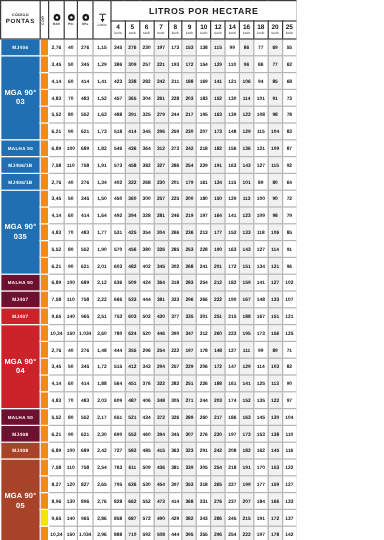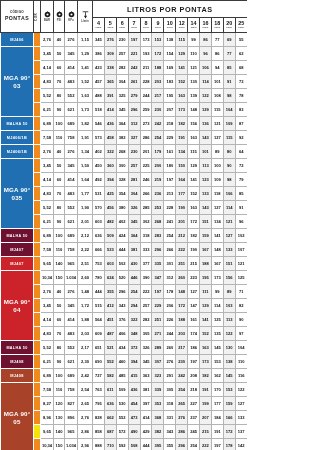--- a/index.html
+++ b/index.html
@@ -123,21 +123,21 @@
       <td class="hdr-unit" rowspan="2">
         <div class="unit-wrap">
           <svg width="7" height="8" viewBox="0 0 16 20">
             <rect x="1" y="1" width="14" height="2" fill="#1a1a1a"></rect>
             <rect x="7" y="3" width="2" height="9" fill="#1a1a1a"></rect>
             <path d="M4 12 L12 12 L8 19 Z" fill="#1a1a1a"></path>
           </svg>
           <span class="unit-lbl">L/min</span>
         </div>
       </td>
-      <td class="hdr-lph" colspan="13">LITROS POR PONTAS</td>
+      <td class="hdr-lph" colspan="13">LITROS POR HECTARE</td>
     </tr>
     <tr>
         <td class="hdr-spd">
           <div class="spd-wrap">
             <span class="spd-n">4</span>
             <span class="spd-u">km/h</span>
           </div>
         </td>
         <td class="hdr-spd">
           <div class="spd-wrap">

